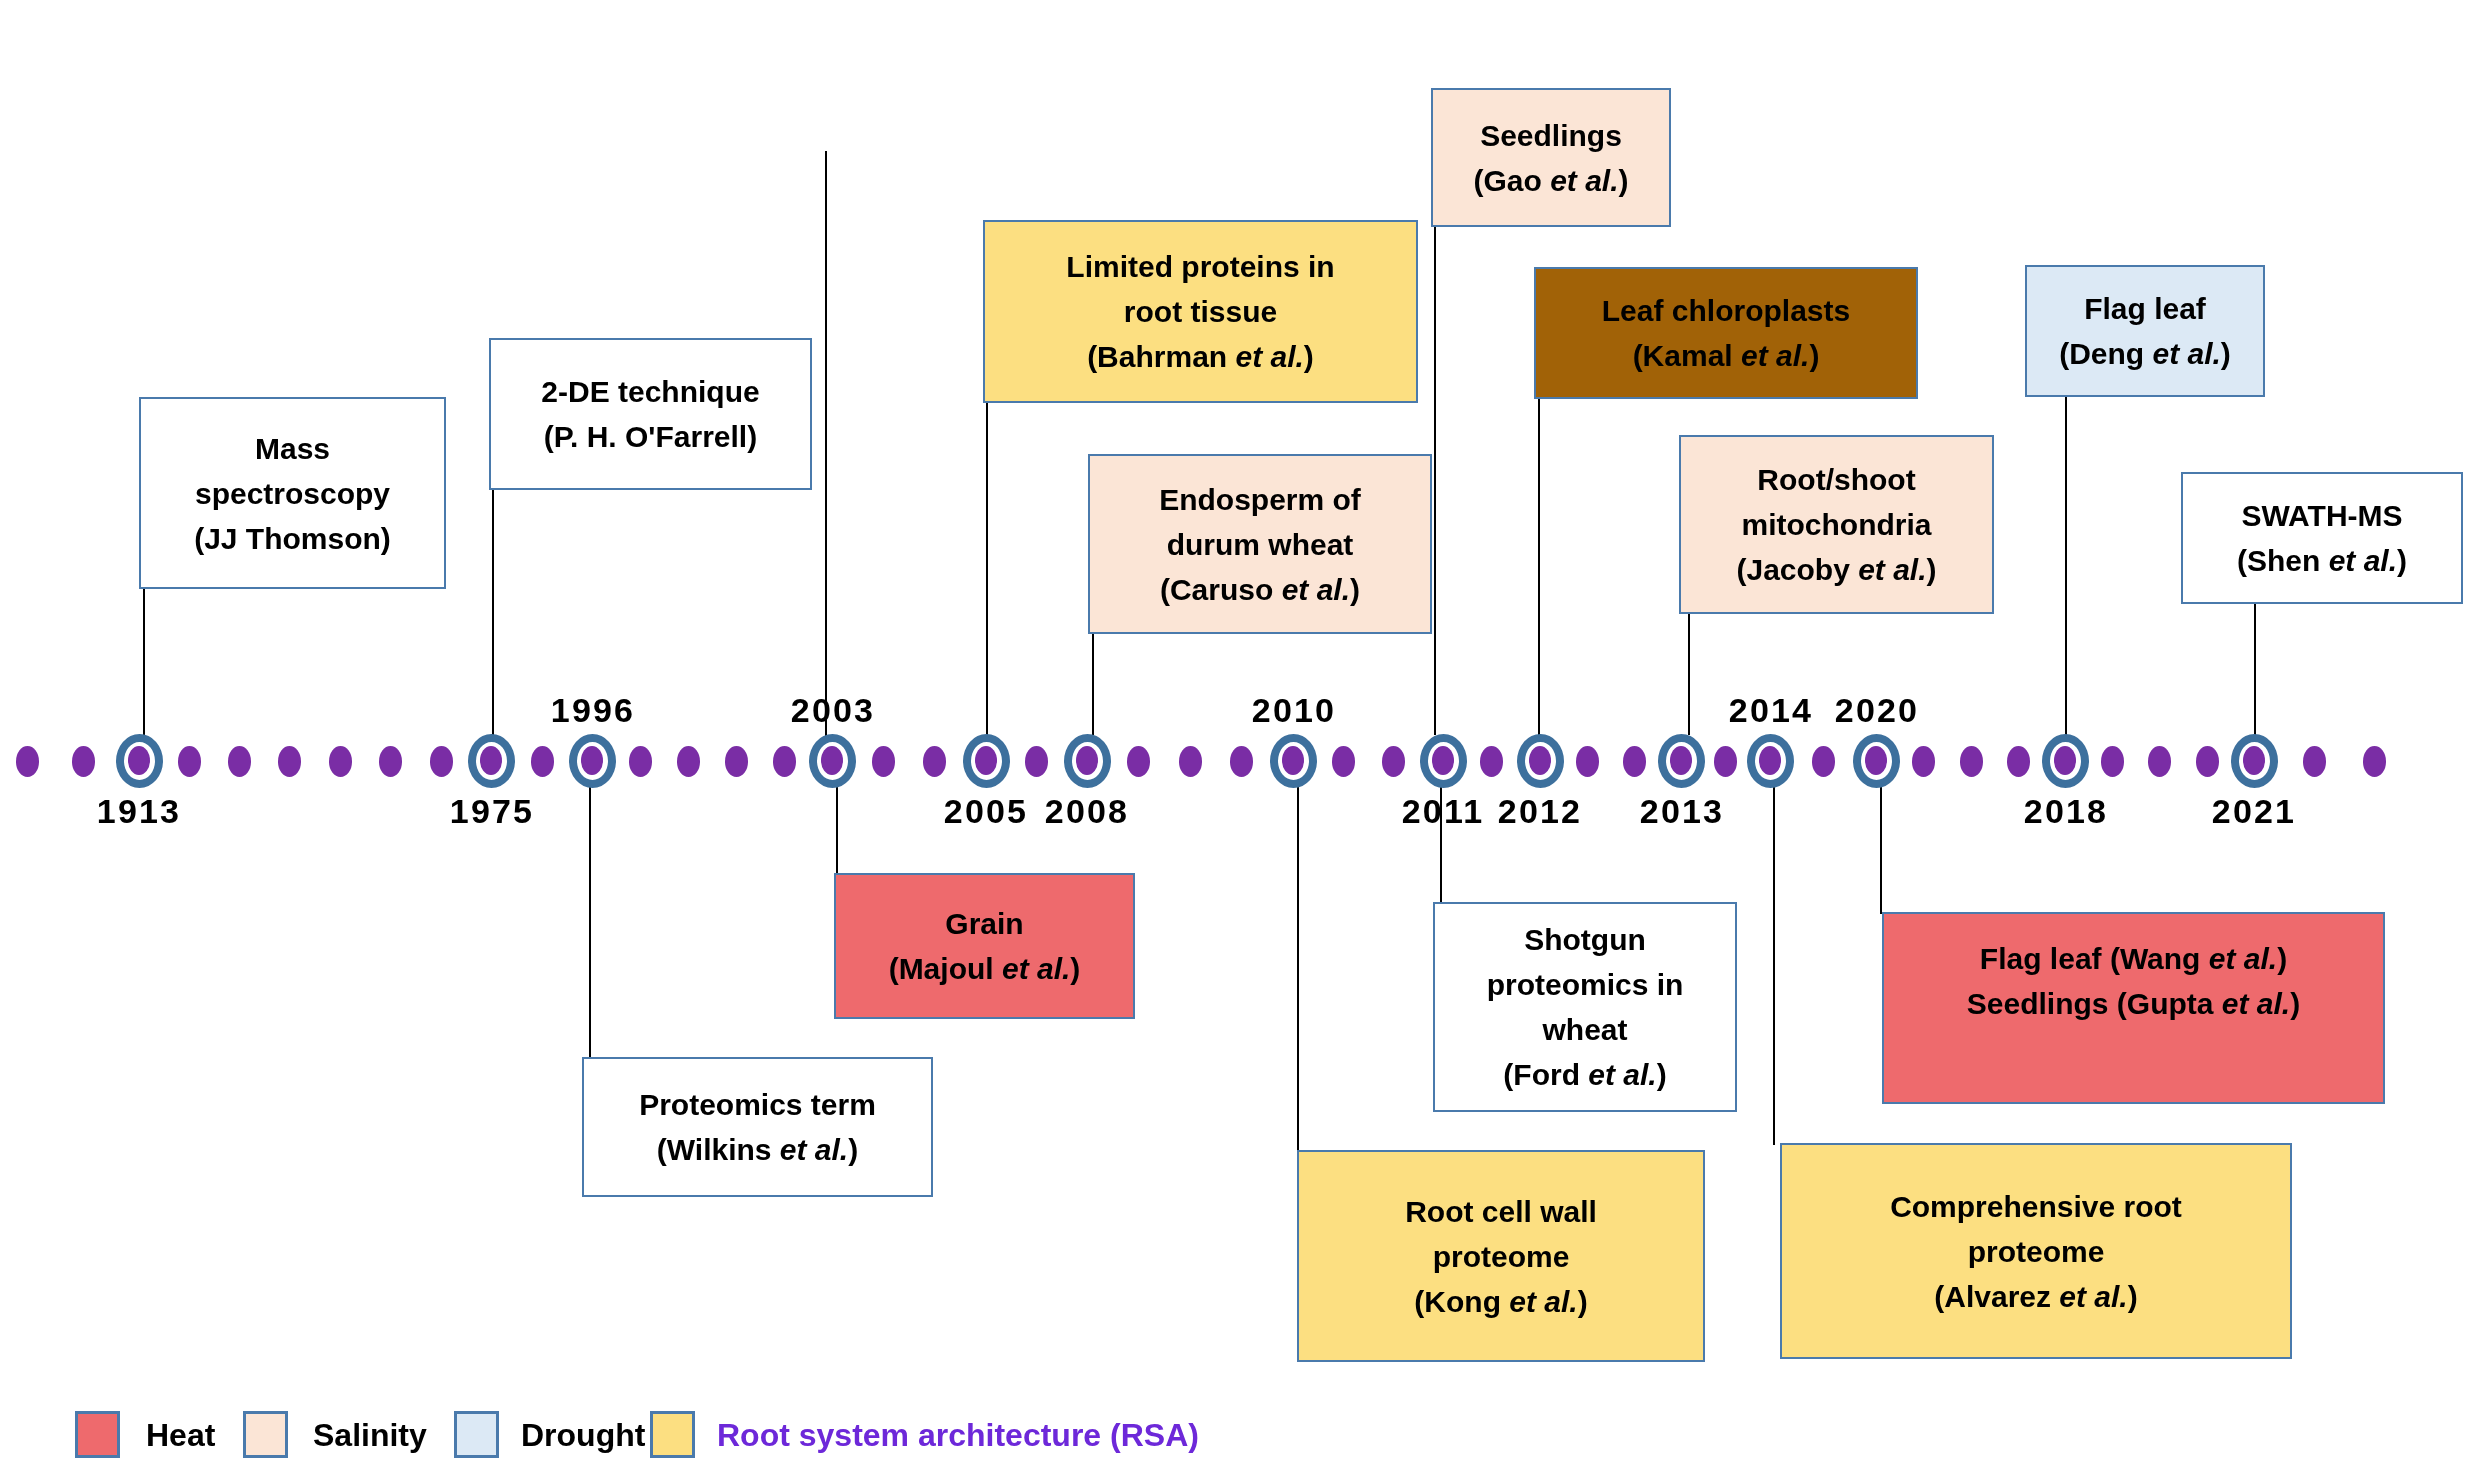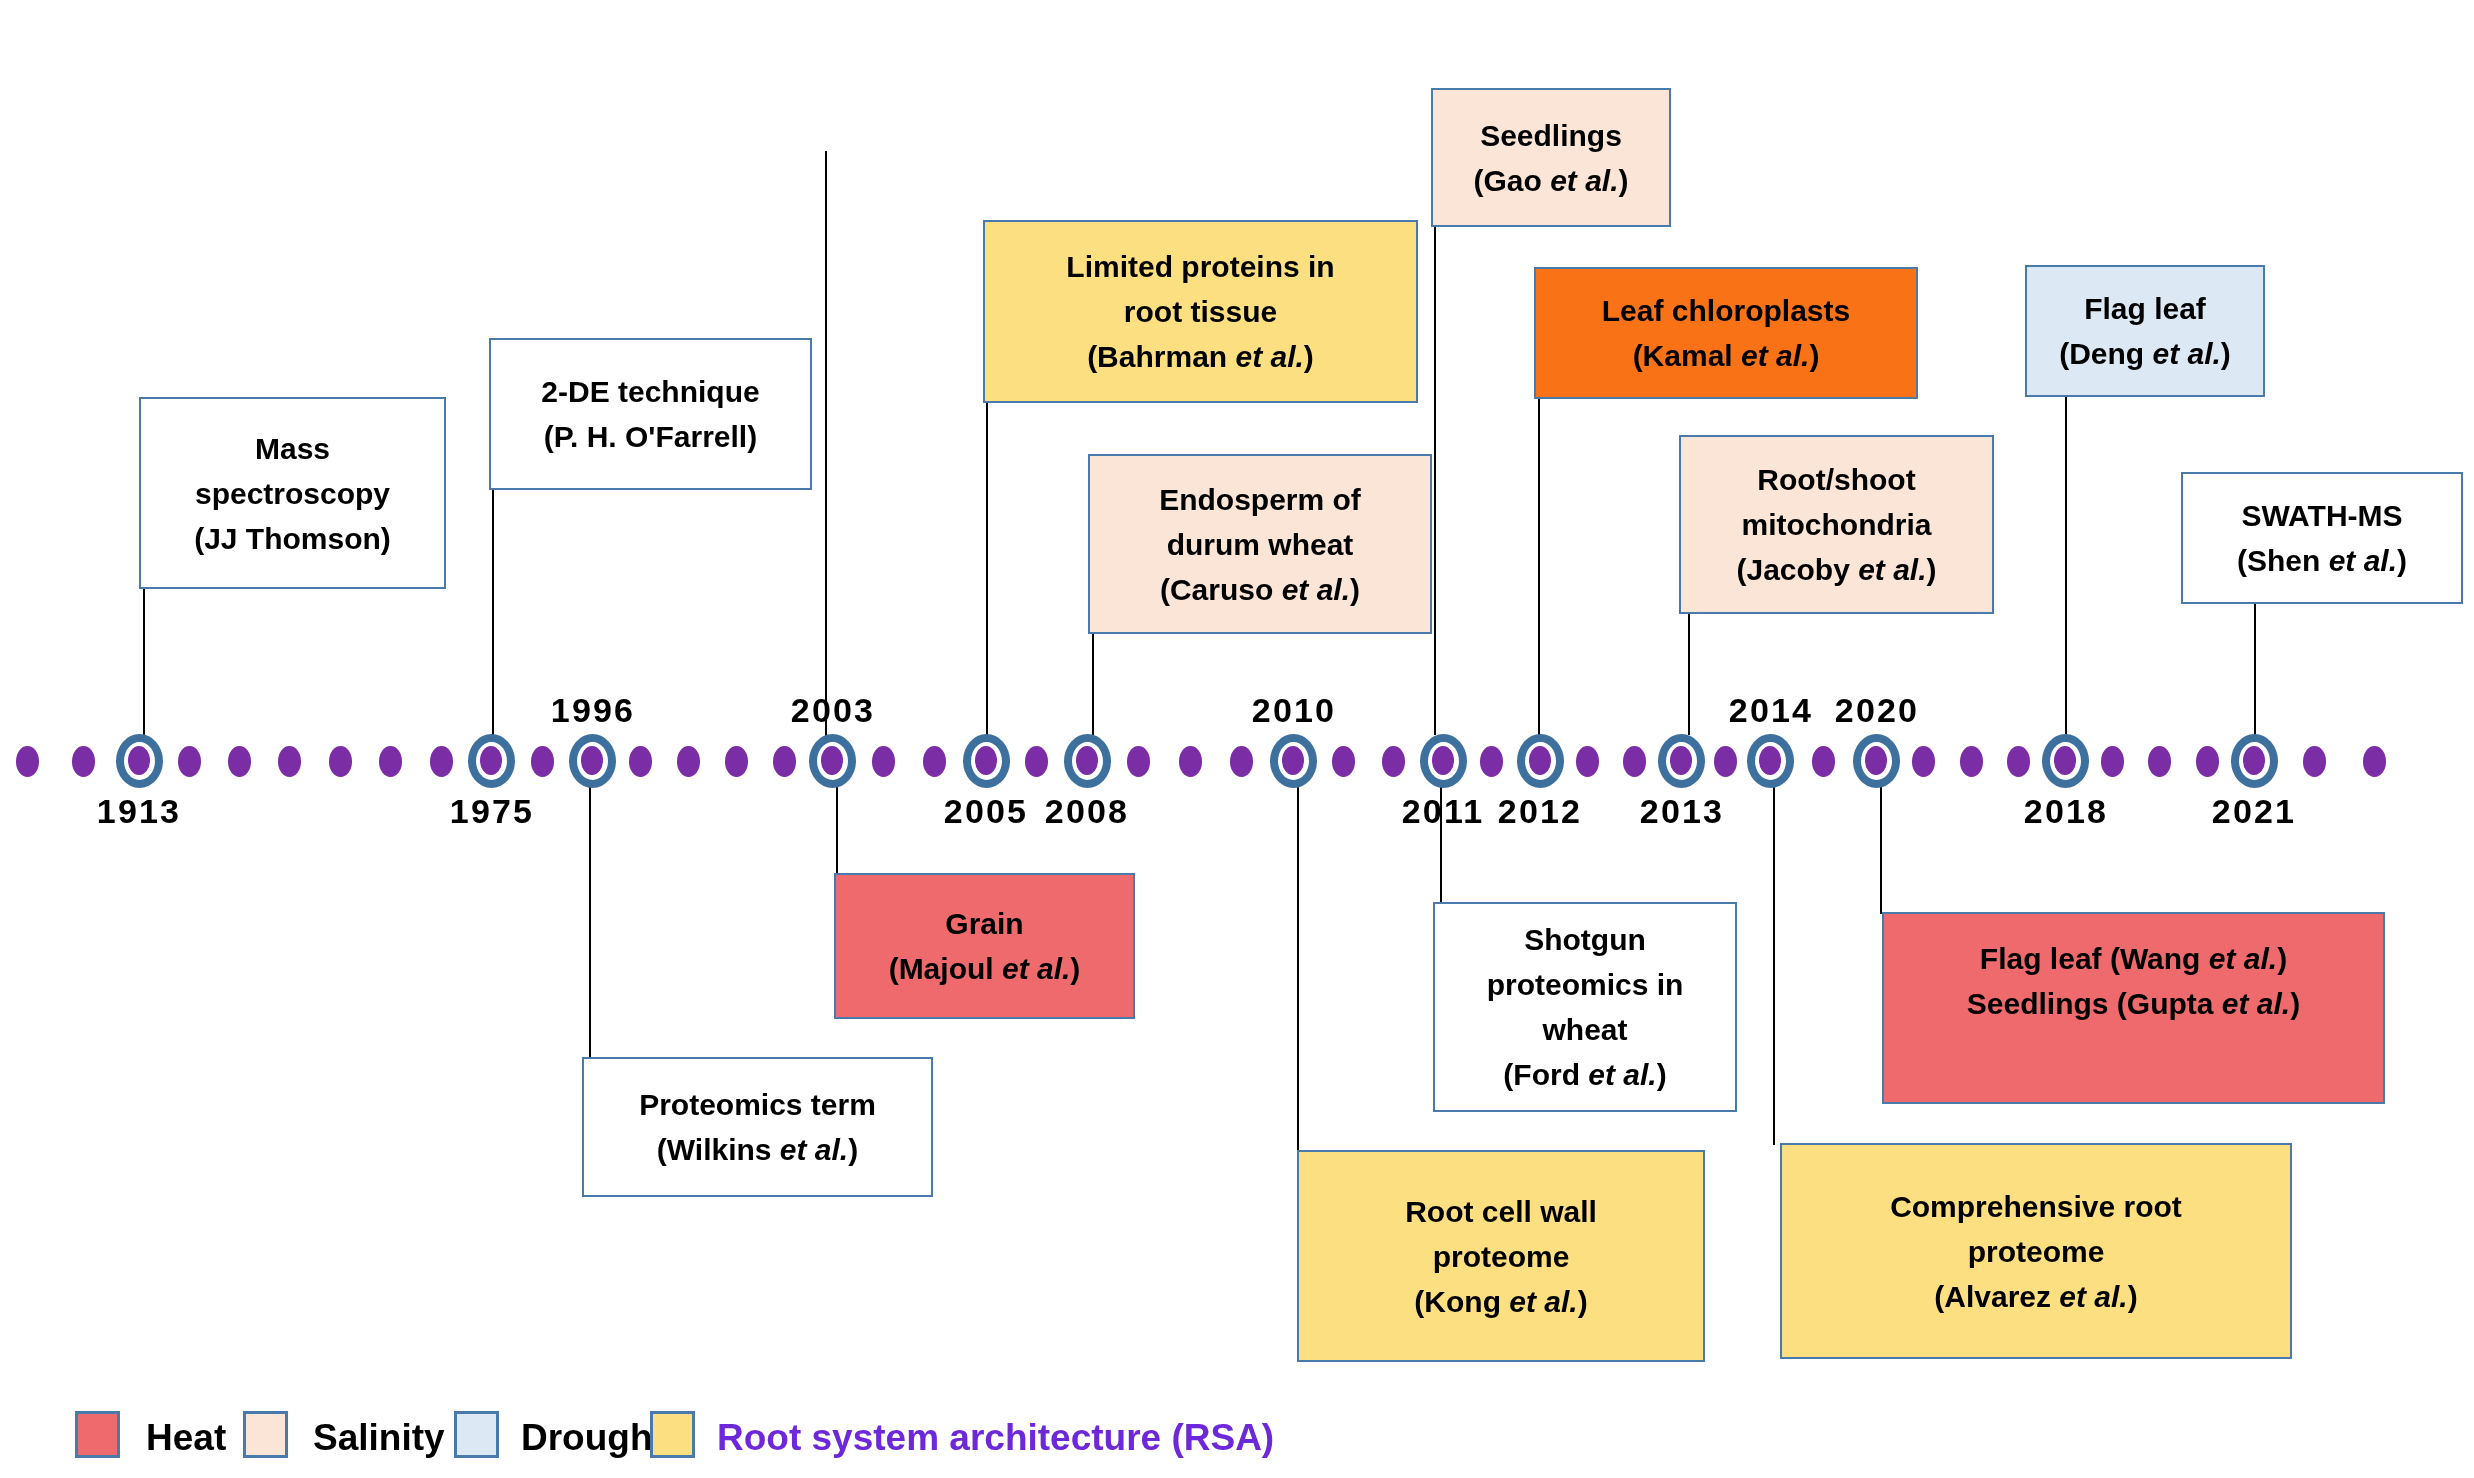--- a/index.html
+++ b/index.html
@@ -13,21 +13,21 @@
     display:flex;flex-direction:column;justify-content:center;align-items:center;
     text-align:center;font-size:30px;line-height:1.5;
   }
   .box .bline{white-space:pre;}
   .conn{position:absolute;width:2.2px;background:#000;}
   .dot{position:absolute;width:23.4px;height:31px;border-radius:50%;}
   .ring{position:absolute;width:47px;height:54px;border-radius:50%;box-sizing:border-box;background:#fff;}
   .ring .inner{position:absolute;left:4.4px;top:4.4px;width:22px;height:29px;border-radius:50%;}
   .year{position:absolute;transform:translateX(-50%);font-size:34px;letter-spacing:2.2px;white-space:nowrap;}
   .legend-swatch{position:absolute;box-sizing:border-box;width:45px;height:47px;border:3.7px solid;}
-  .legend-label{position:absolute;font-size:37px;white-space:nowrap;}
+  .legend-label{position:absolute;font-size:32px;white-space:nowrap;}
   i{font-style:italic;}
 </style>
 </head>
 <body>
 
 <div id="stage">
   <div id="legend">
       <div class="legend-swatch" style="left: 75px; top: 1411px; background: rgb(238, 106, 109); border-color: rgb(74, 122, 172);"></div>
       <div class="legend-label" style="left: 146px; top: 1417px; color: rgb(0, 0, 0);">Heat</div>
       <div class="legend-swatch" style="left: 243px; top: 1411px; background: rgb(251, 229, 214); border-color: rgb(74, 122, 172);"></div>
@@ -178,21 +178,21 @@
     <div class="box" style="left: 1431px; top: 88px; width: 240px; height: 139px; background: rgb(251, 229, 214); border-color: rgb(74, 122, 172); color: rgb(0, 0, 0);">
       <div class="bline">Seedlings</div>
       <div class="bline">(Gao <i>et al.</i>)</div>
     </div>
     <div class="box" style="left: 1433px; top: 902px; width: 304px; height: 210px; background: rgb(255, 255, 255); border-color: rgb(74, 122, 172); color: rgb(0, 0, 0);">
       <div class="bline">Shotgun</div>
       <div class="bline">proteomics in</div>
       <div class="bline">wheat</div>
       <div class="bline">(Ford <i>et al.</i>)</div>
     </div>
-    <div class="box" style="left: 1534px; top: 267px; width: 384px; height: 132px; background: #f97316; border-color: rgb(74, 122, 172); color: rgb(0, 0, 0);">
+    <div class="box" style="left: 1534px; top: 267px; width: 384px; height: 132px; background: #a16207; border-color: rgb(74, 122, 172); color: rgb(0, 0, 0);">
       <div class="bline">Leaf chloroplasts</div>
       <div class="bline">(Kamal <i>et al.</i>)</div>
     </div>
     <div class="box" style="left: 1679px; top: 435px; width: 315px; height: 179px; background: rgb(251, 229, 214); border-color: rgb(74, 122, 172); color: rgb(0, 0, 0);">
       <div class="bline">Root/shoot</div>
       <div class="bline">mitochondria</div>
       <div class="bline">(Jacoby <i>et al.</i>)</div>
     </div>
     <div class="box" style="left: 1780px; top: 1143px; width: 512px; height: 216px; background: rgb(252, 223, 129); border-color: rgb(74, 122, 172); color: rgb(0, 0, 0);">
       <div class="bline">Comprehensive root</div>

